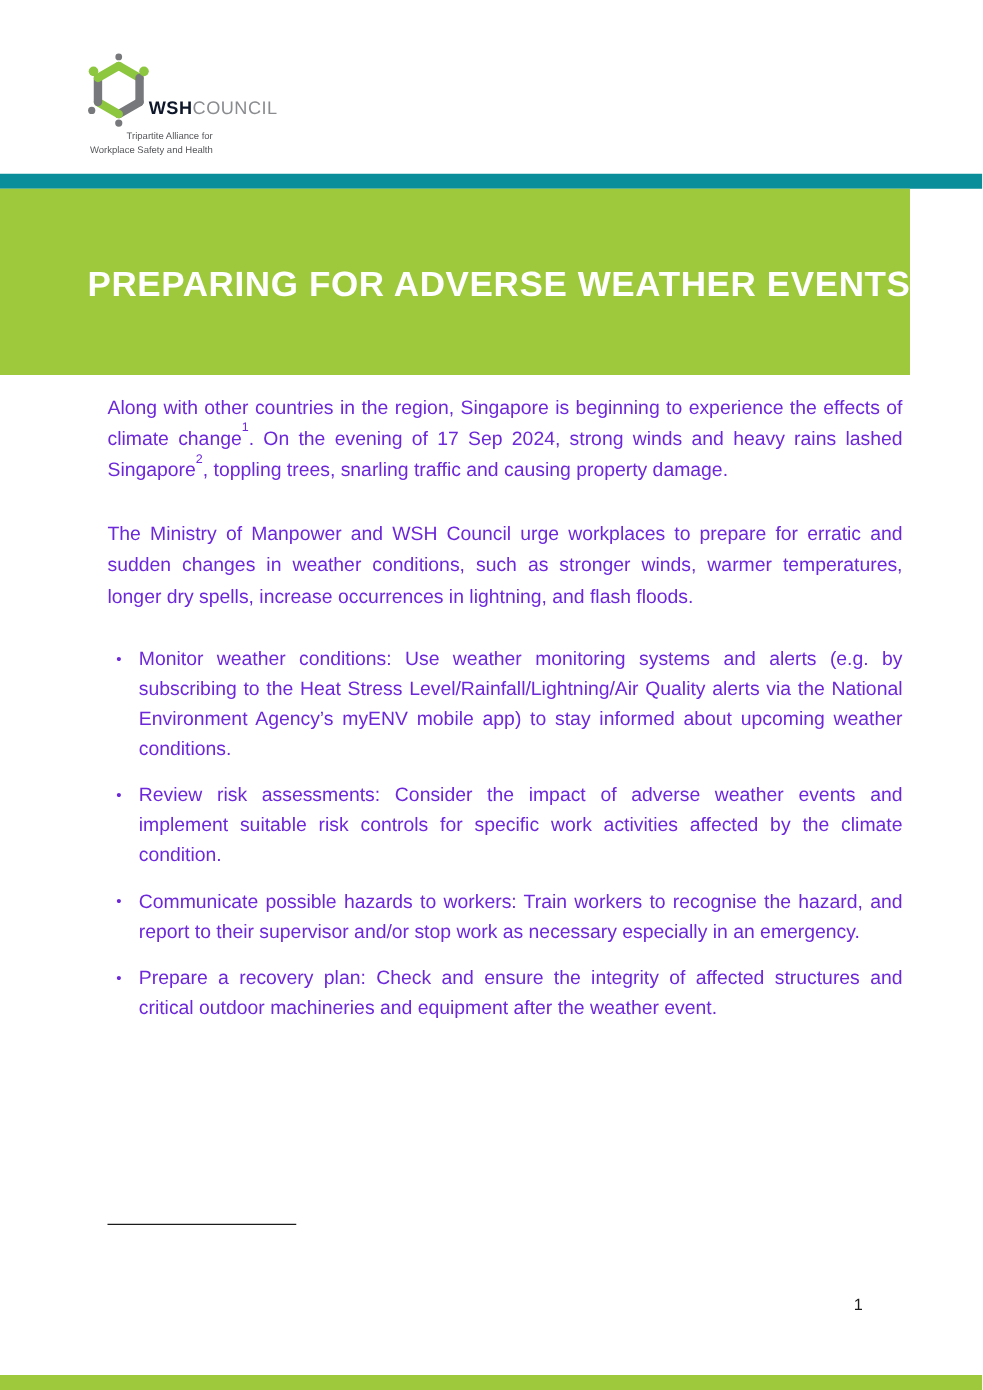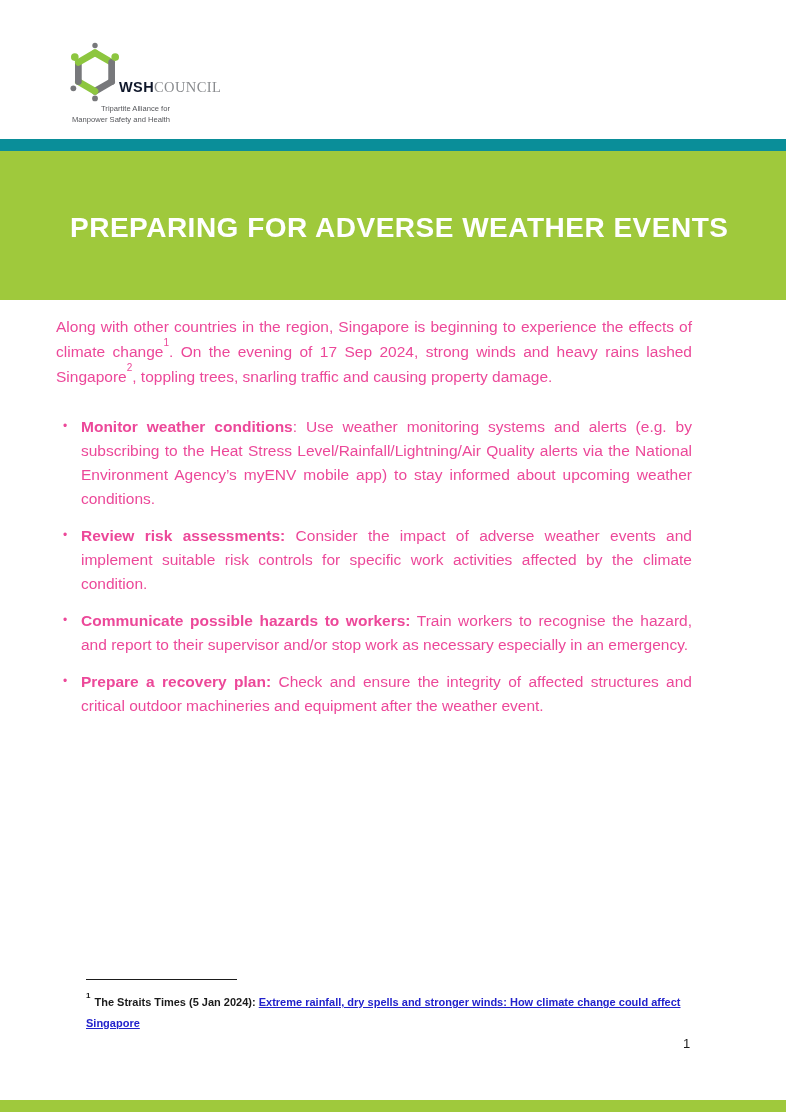--- a/index.html
+++ b/index.html
@@ -3,39 +3,39 @@
 <meta charset="utf-8">
 <style>
   html,body{margin:0;padding:0;background:#ffffff;}
   .page{position:relative;width:786px;height:1112px;background:#ffffff;overflow:hidden;
         font-family:"Liberation Sans",sans-serif;color:#1b1b1b;}
 
   
   .logo-icon{position:absolute;left:70px;top:40px;}
   .wordmark{position:absolute;left:119px;top:79px;font-size:14.5px;letter-spacing:.4px;white-space:nowrap;}
   .wordmark .wm-bold{font-weight:bold;color:#0f172a;}
-  .wordmark .wm-light{font-weight:normal;color:#8a8c8f;font-family:Liberation Serif, serif;}
+  .wordmark .wm-light{font-weight:normal;color:#8a8c8f;}
   .tagline{position:absolute;left:72px;top:104px;font-size:7.6px;line-height:10.5px;color:#55565a;text-align:right;}
 
   
   .teal-strip{position:absolute;left:0;top:139px;width:786px;height:12px;background:#0a8e99;}
-  .banner{position:absolute;left:0;top:151px;width:786px;height:149px;background:#9fc93c;}
+  .banner{position:absolute;left:0;top:151px;width:728px;height:149px;background:#9fc93c;}
   .banner-title{margin:0;padding:61px 0 0 70px;font-size:28px;font-weight:bold;letter-spacing:.5px;
                 color:#ffffff;white-space:nowrap;}
 
   
-  .content{position:absolute;left:56px;top:314px;width:636px;text-align:justify;
-           font-size:15.5px;line-height:25px;color:#ec4899;}
+  .content{position:absolute;left:86px;top:314px;width:636px;text-align:justify;
+           font-size:15.5px;line-height:25px;color:#6d28d9;}
   .content p{margin:0 0 26px 0;}
   sup.ref{font-size:10px;line-height:0;position:relative;top:-5px;}
 
   ul.bullets{list-style:none;margin:2px 0 0 0;padding:0;}
   ul.bullets li{position:relative;padding-left:25px;margin:0 0 13px 0;line-height:24px;}
   ul.bullets .marker{position:absolute;left:7px;top:-1px;font-size:12px;}
-  .lead{font-weight:bold;}
+  .lead{font-weight:normal;}
 
   
   .fn-rule{position:absolute;left:86px;top:979px;width:151px;height:0;border-top:1.6px solid #1b1b1b;}
   .footnotes{position:absolute;left:86px;top:988px;width:640px;font-size:11px;font-weight:600;line-height:21px;}
   .footnotes sup{font-size:8px;position:relative;top:-3px;margin-right:4px;font-weight:700;}
   .footnotes a{color:#2222cc;text-decoration:underline;font-weight:600;}
 
   .page-number{position:absolute;left:683px;top:1036px;font-size:13px;color:#1b1b1b;}
 
   .footer-bar{position:absolute;left:0;bottom:0;width:786px;height:12px;background:#9fc93c;}
@@ -58,50 +58,50 @@
       <circle cx="26" cy="4.5" r="2.8" fill="#77787b"></circle>
       <circle cx="47" cy="16.5" r="4" fill="#8dc63f"></circle>
       <circle cx="5" cy="16.5" r="4" fill="#8dc63f"></circle>
       <circle cx="3.5" cy="49" r="3" fill="#77787b"></circle>
       <circle cx="26" cy="59.5" r="3" fill="#77787b"></circle>
     </svg>
   </div>
   <div class="wordmark"><span class="wm-bold">WSH</span><span class="wm-light">COUNCIL</span></div>
   <div class="tagline">
     <div>Tripartite Alliance for</div>
-    <div>Manpower Safety and Health</div>
+    <div>Workplace Safety and Health</div>
   </div>
 
   <div class="teal-strip"></div>
   <div class="banner">
     <h1 class="banner-title">PREPARING FOR ADVERSE WEATHER EVENTS</h1>
   </div>
 
   <div class="content">
     <p><span>Along with other countries in the region, Singapore is beginning to experience the effects of climate change</span><sup class="ref">1</sup><span>. On the evening of 17 Sep 2024, strong winds and heavy rains lashed Singapore</span><sup class="ref">2</sup><span>, toppling trees, snarling traffic and causing property damage.</span></p>
 
+    <p>The Ministry of Manpower and WSH Council urge workplaces to prepare for erratic and sudden changes in weather conditions, such as stronger winds, warmer temperatures, longer dry spells, increase occurrences in lightning, and flash floods.</p>
 
 
     <ul class="bullets">
       <li>
         <span class="marker">•</span><span class="lead">Monitor weather conditions</span><span>: Use weather monitoring systems and alerts (e.g. by subscribing to the Heat Stress Level/Rainfall/Lightning/Air Quality alerts via the National Environment Agency’s myENV mobile app) to stay informed about upcoming weather conditions.</span>
       </li>
       <li>
         <span class="marker">•</span><span class="lead">Review risk assessments:</span><span> Consider the impact of adverse weather events and implement suitable risk controls for specific work activities affected by the climate condition.</span>
       </li>
       <li>
         <span class="marker">•</span><span class="lead">Communicate possible hazards to workers:</span><span> Train workers to recognise the hazard, and report to their supervisor and/or stop work as necessary especially in an emergency.</span>
       </li>
       <li>
         <span class="marker">•</span><span class="lead">Prepare a recovery plan:</span><span> Check and ensure the integrity of affected structures and critical outdoor machineries and equipment after the weather event.</span>
       </li>
     </ul>
   </div>
 
   <div class="fn-rule"></div>
   <div class="footnotes">
-    <div><sup>1</sup><span>The Straits Times (5 Jan 2024): </span><a href="#">Extreme rainfall, dry spells and stronger winds: How climate change could affect Singapore</a></div>
   </div>
 
   <div class="page-number">1</div>
 
   <div class="footer-bar"></div>
 </div>
 
 </body></html>

